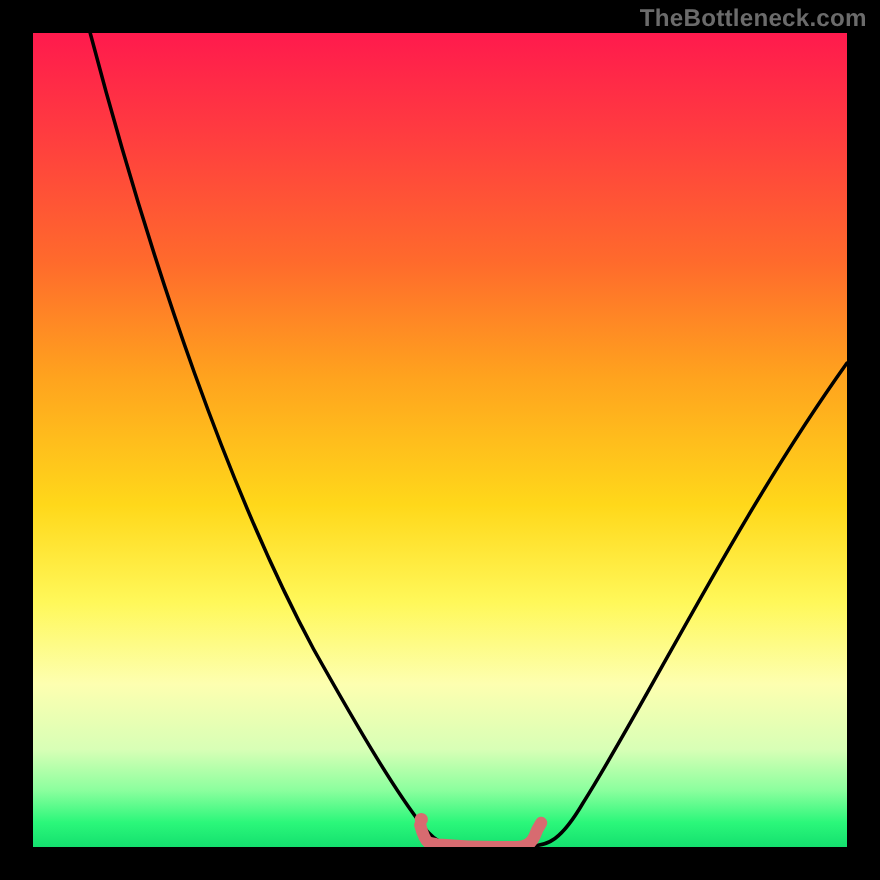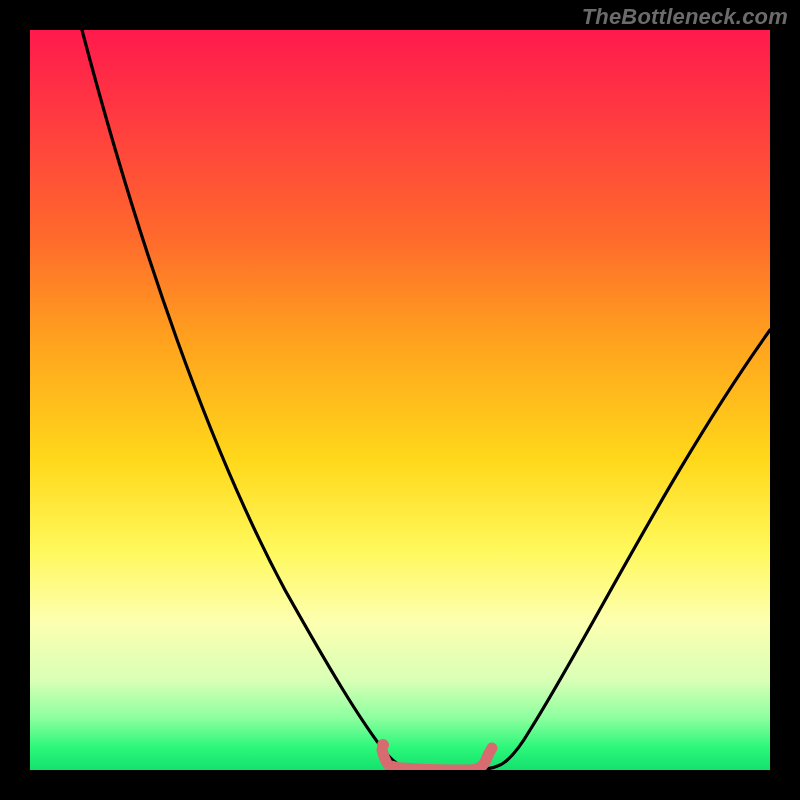--- a/index.html
+++ b/index.html
@@ -57,21 +57,20 @@
   }
   .watermark {
     position: absolute;
     top: 4px;
     right: 12px;
     color: #6b6b6b;
     font-size: 22px;
     font-weight: 600;
     letter-spacing: 0.2px;
     user-select: none;
-    font-style: italic;
   }
 </style>
 </head>
 <body>
 
 <div class="frame">
 
   <div class="watermark">TheBottleneck.com</div>
 
   <div class="plot-area">

